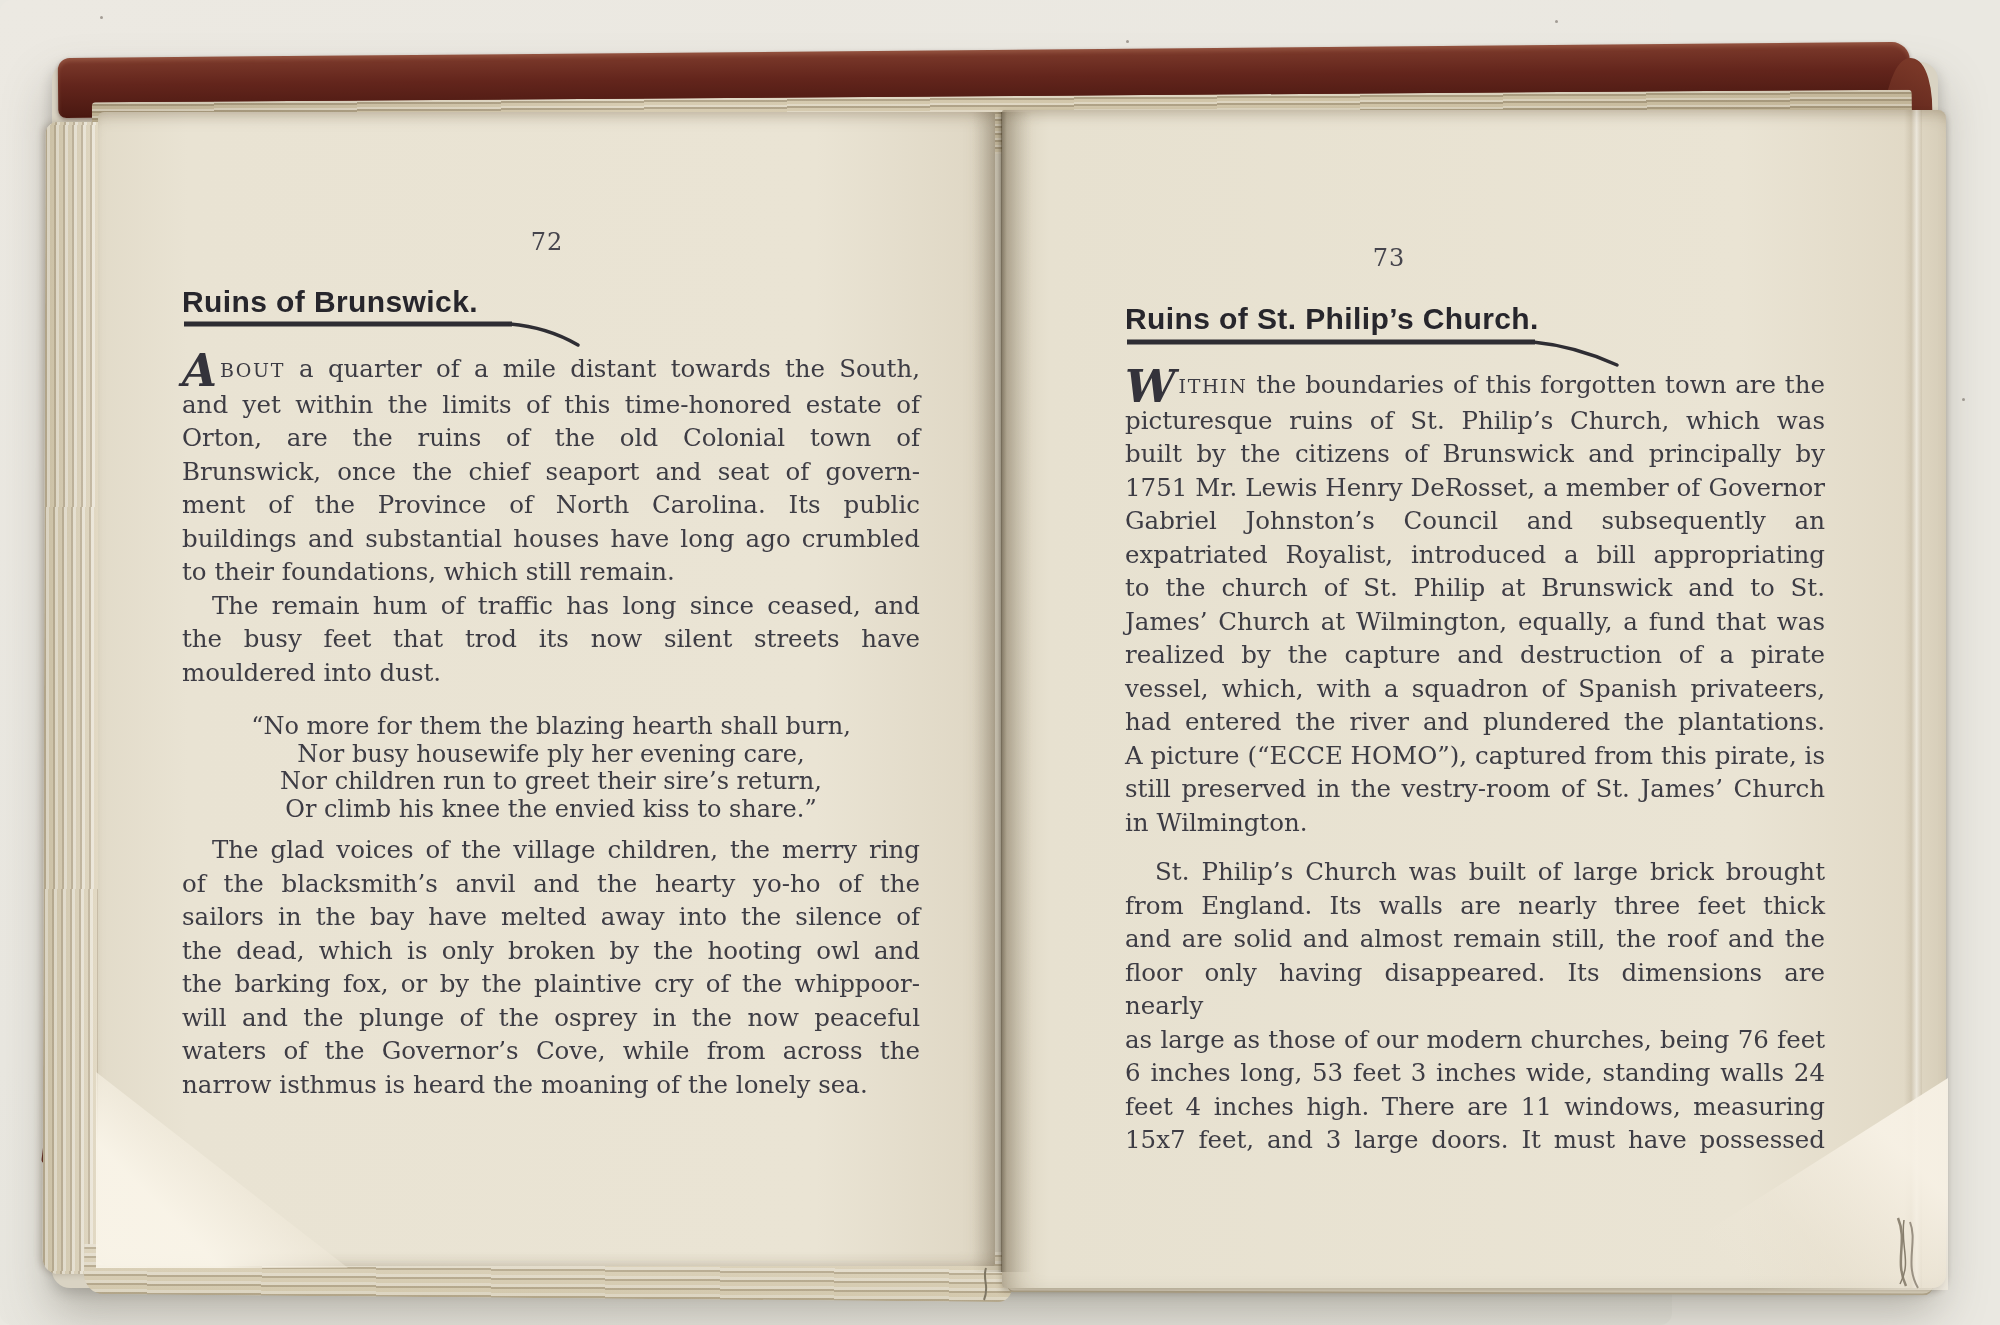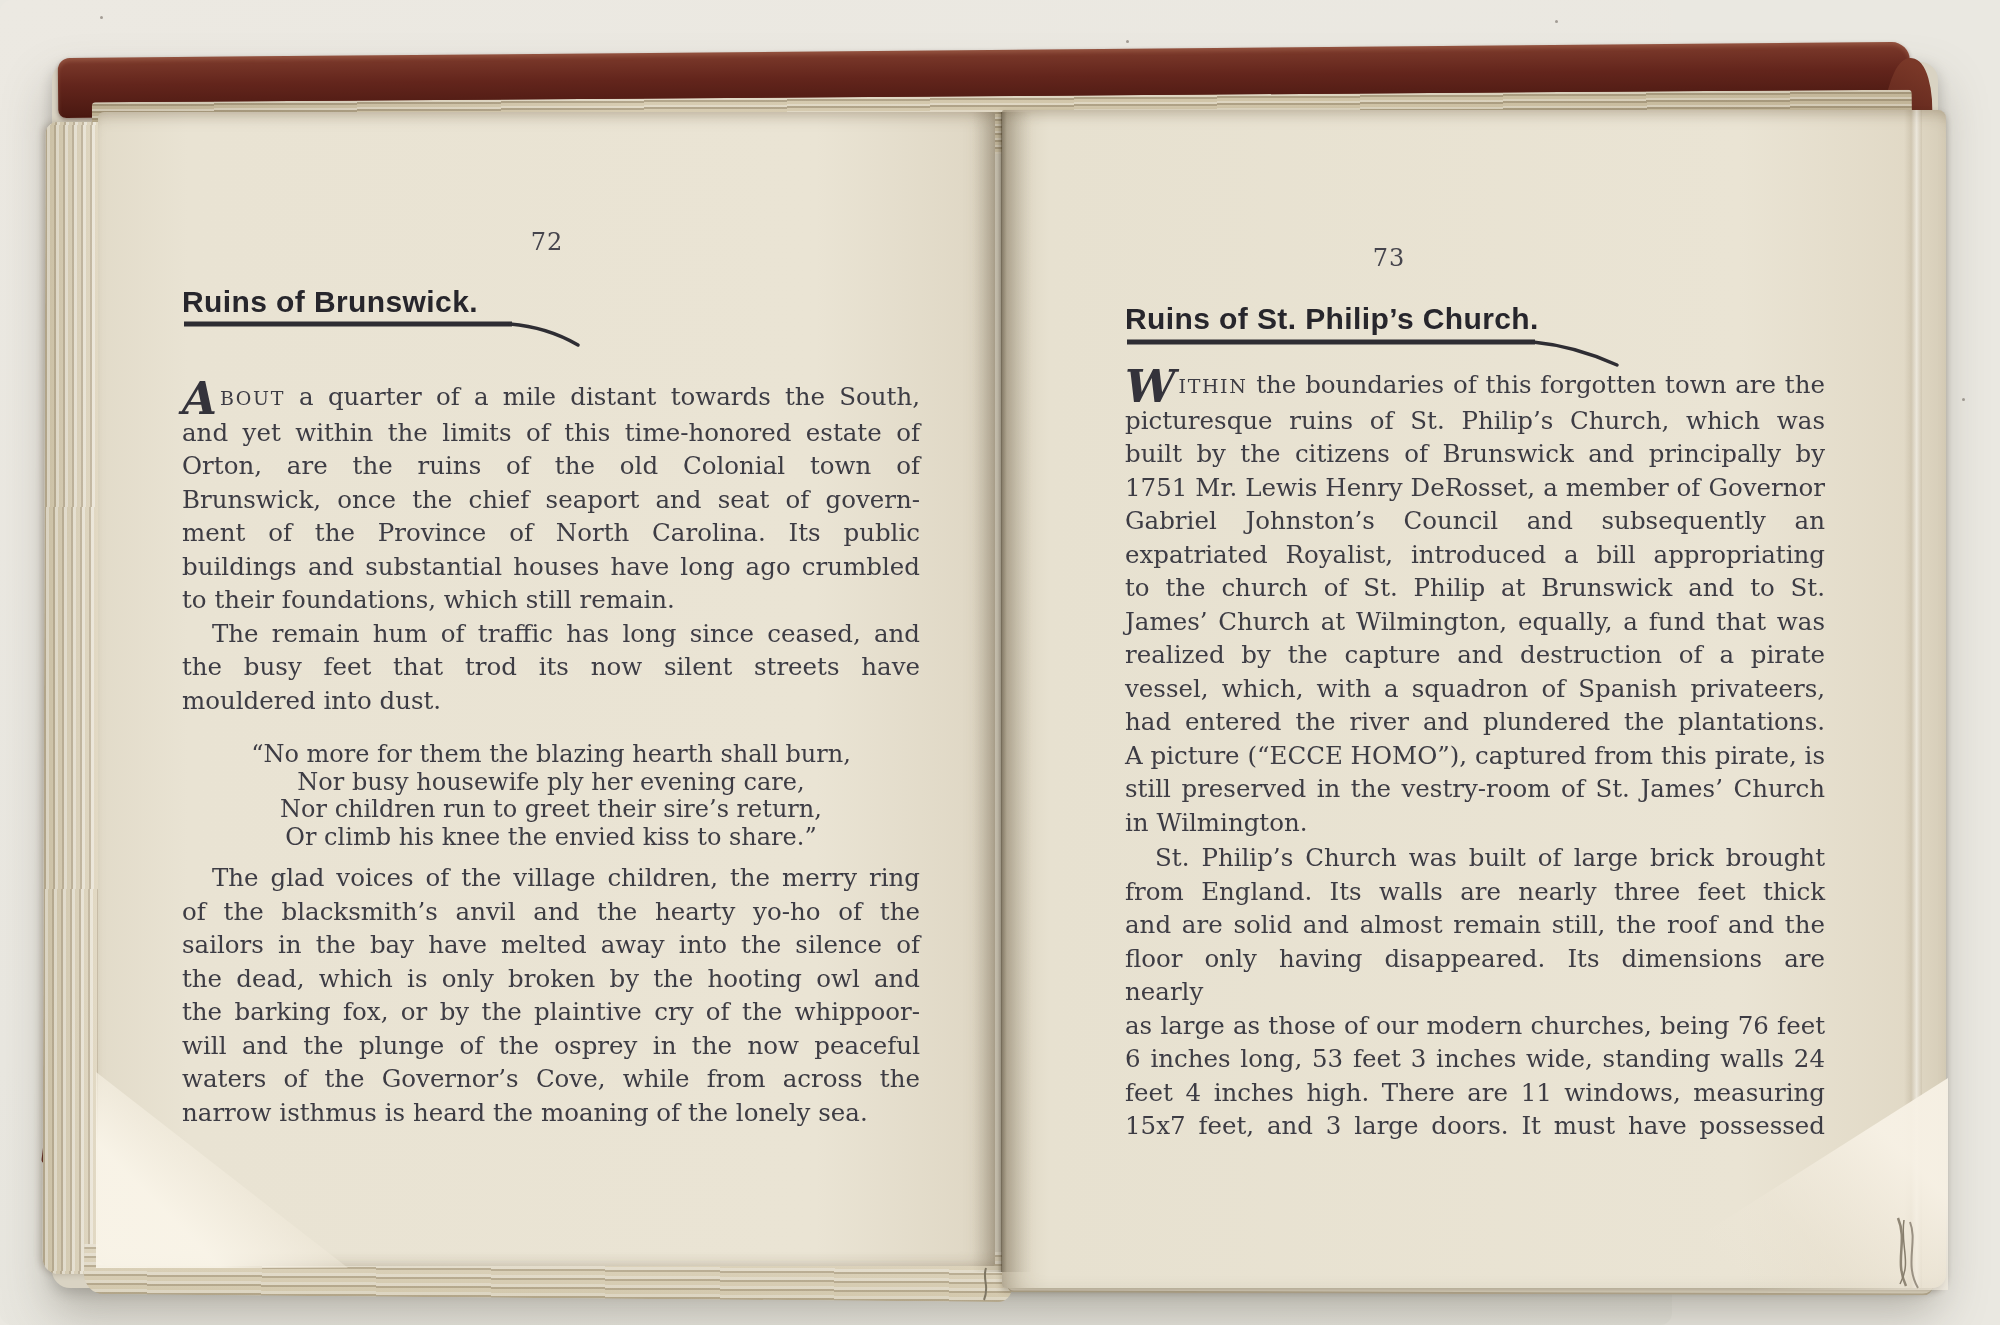--- a/index.html
+++ b/index.html
@@ -95,27 +95,27 @@
     font-weight:700;font-size:30px;letter-spacing:.4px;color:var(--heading-ink);
     white-space:nowrap;}
   .page-left .heading{left:84px;top:173px;}
   .page-right .heading{left:123px;top:192px;}
 
   .flourish{position:absolute;}
   .page-left .flourish{left:84px;top:206px;}
   .page-right .flourish{left:123px;top:226px;}
 
   .body-text{position:absolute;font-size:24.5px;line-height:33.5px;color:var(--ink);}
-  .page-left .body-text{left:84px;top:240px;width:738px;margin-top:28px;}
+  .page-left .body-text{left:84px;top:240px;width:738px;}
   .page-right .body-text{left:123px;top:258px;width:700px;}
 
   .line{text-align:justify;text-align-last:justify;}
   .line.last{text-align:center;text-align-last:left;}
   .line.indent{text-indent:30px;}
-  .page-right .body-para + .body-para{margin-top:2px;}
+  .page-right .body-para + .body-para{margin-top:16px;}
 
   .verse{margin:24px 0 10px;}
   .vline{text-align:center;font-size:24px;line-height:27.5px;}
 
   .drop-initial{font-family:"DejaVu Serif",serif;font-style:italic;font-weight:bold;
     font-size:45px;line-height:0;vertical-align:-9px;margin-right:3px;color:#34333b;}
   .lead-caps{font-size:19px;letter-spacing:1.6px;}
 
   .thread{position:absolute;}
 </style>

